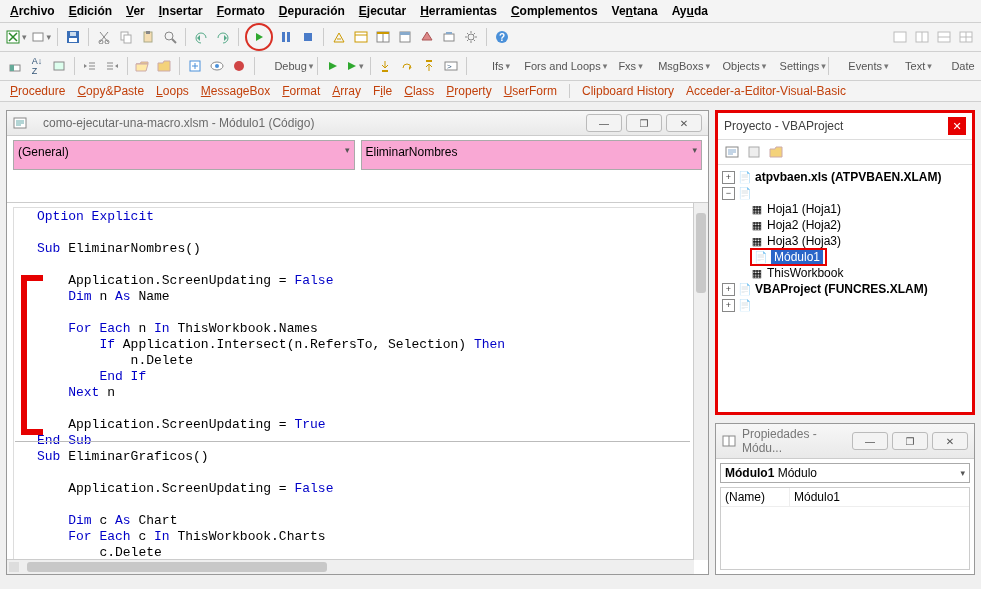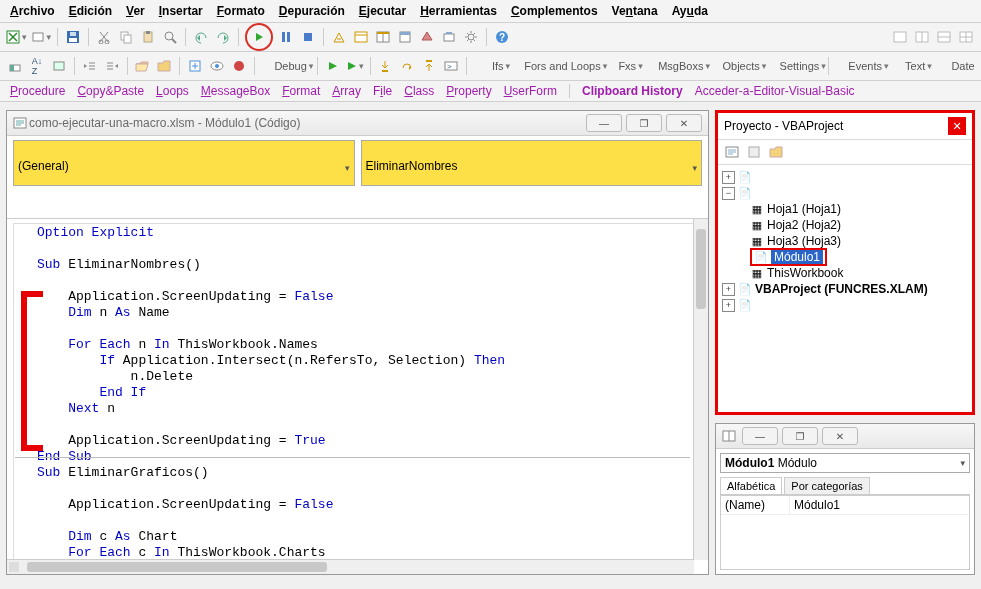--- a/index.html
+++ b/index.html
@@ -6,51 +6,51 @@
 .menubar { display:flex; gap:14px; padding:4px 10px; background:#f4f4f4; border-bottom:1px solid #d0d0d0;font-weight:bold; }
 .menubar span { cursor:default; }
 .menubar span u { text-decoration:underline; }
 .toolbar { display:flex; align-items:center; gap:4px; padding:2px 6px; background:#f4f4f4; border-bottom:1px solid #d0d0d0; height:24px; color:#555; flex-wrap:nowrap; overflow:hidden; }
 .toolbar .icon, .toolbar .txt { display:inline-flex; align-items:center; justify-content:center; min-width:18px; height:18px; font-size:11px; }
 .toolbar .sep { width:1px; height:18px; background:#ccc; margin:0 2px; }
 .toolbar .txt { padding:0 3px; white-space:nowrap;margin-left:16px; }
 .toolbar .dd::after { content:"▾"; font-size:9px; margin-left:2px; color:#777; }
 .run-circle { position:relative; width:24px; height:24px; border:2px solid #d93025; border-radius:50%; display:flex; align-items:center; justify-content:center; }
 .run-circle svg { display:block; }
-.link-row { display:flex; gap:12px; padding:3px 10px; background:#f4f4f4; border-bottom:1px solid #d0d0d0; color:#a21caf; font-size:12px; align-items:center; }
+.link-row { display:flex; gap:12px; padding:3px 10px; background:#f4f4f4; border-bottom:1px solid #d0d0d0; color:#c2410c; font-size:12px; align-items:center; }
 .link-row span { white-space:nowrap; }
 .link-row .sep { width:1px; height:14px; background:#ccc; }
-.clip-hdr { font-weight:bold;text-align:center; }
+.clip-hdr { font-weight:normal;text-align:center; }
 .main { display:flex; height:calc(589px - 110px); }
 .left { flex:1; display:flex; flex-direction:column; padding:8px 6px 6px 6px; gap:4px; min-width:0; }
 .right { width:260px; display:flex; flex-direction:column; gap:8px; padding:8px 6px 6px 0; }
 .code-win { border:1px solid #999; background:#fff; display:flex; flex-direction:column; flex:1; min-height:0; }
-.titlebar { display:flex; align-items:center; background:linear-gradient(#f7f7f7,#e9e9e9); border-bottom:1px solid #ccc; padding:3px 6px; gap:2px; }
+.titlebar { display:flex; align-items:center; background:linear-gradient(#f7f7f7,#e9e9e9); border-bottom:1px solid #ccc; padding:3px 6px; gap:16px; }
 .titlebar .ico { width:14px; height:14px; }
 .titlebar .ttl { color:#6a6a6a; flex:1; white-space:nowrap; overflow:hidden; text-overflow:ellipsis; }
 .winbtns { display:flex; gap:4px; }
 .winbtn { width:34px; height:16px; border:1px solid #bbb; border-radius:3px; background:#f3f3f3; display:flex; align-items:center; justify-content:center; font-size:10px; color:#555; }
 .combos { display:flex; gap:6px; padding:4px 6px; }
-.combo { flex:1; display:flex; align-items:flex-end; border:1px solid #aaa; background:#fde047; height:20px; padding:12px 4px; justify-content:space-between; }
+.combo { flex:1; display:flex; align-items:flex-start; border:1px solid #aaa; background:#f9a8d4; height:20px; padding:4px 4px; justify-content:space-between; }
 .combo .arr { font-size:9px; color:#555; }
 .code-area { flex:1; position:relative; overflow:hidden; border-top:1px solid #ccc;margin-top:28px; }
 .code-bg { position:absolute; inset:4px 14px 4px 6px; background:#fff; border:1px solid #ddd; }
 pre.code { position:absolute; inset:6px 16px 6px 30px; margin:0; font-family:Consolas,"Courier New",monospace; font-size:13px; line-height:16px; white-space:pre; background:transparent; }
 .kw { color:#0000c8; }
 .hr-line { position:absolute; left:8px; right:18px; top:calc(6px + 16px*14 + 8px); border-top:1px solid #bbb; }
 .red-bracket { position:absolute; left:14px; top:calc(6px + 16px*4 + 2px); width:22px; height:calc(16px*10); border-left:6px solid #e60000; border-top:6px solid #e60000; border-bottom:6px solid #e60000; box-sizing:border-box; }
 .scrollbar-v { position:absolute; right:0; top:0; bottom:14px; width:14px; background:#efefef; border-left:1px solid #ccc; }
 .scrollbar-v .thumb { position:absolute; left:2px; right:2px; top:10px; height:80px; background:#c8c8c8; border-radius:3px; }
 .scrollbar-h { position:absolute; left:0; right:14px; bottom:0; height:14px; background:#efefef; border-top:1px solid #ccc; }
 .scrollbar-h .thumb { position:absolute; top:2px; bottom:2px; left:20px; width:300px; background:#c8c8c8; border-radius:3px; }
 .scrollbar-h .sq { position:absolute; left:2px; top:2px; width:10px; height:10px; background:#ddd; }
 
 .proj-panel { border:3px solid #e60000; background:#fff; display:flex; flex-direction:column; flex:1; min-height:0; position:relative; }
 .proj-panel .pbar { display:flex; align-items:center; padding:4px 6px; border-bottom:1px solid #ddd; gap:6px; }
-.proj-panel .pbar .pttl { color:#000000; flex:1; }
+.proj-panel .pbar .pttl { color:#404040; flex:1; }
 .proj-panel .xbtn { width:18px; height:18px; background:#e60000; color:#fff; display:flex; align-items:center; justify-content:center; font-size:11px; }
 .proj-panel .picons { display:flex; gap:6px; padding:4px 6px; border-bottom:1px solid #ddd; }
 .proj-panel .picons span { width:16px; height:16px; display:inline-flex; align-items:center; justify-content:center; font-size:12px; }
 .tree { flex:1; padding:4px 4px; overflow:hidden; font-size:12px; }
 .tree .row { display:flex; align-items:center; gap:3px; white-space:nowrap; height:16px; }
 .tree .exp { width:11px; height:11px; border:1px solid #888; display:inline-flex; align-items:center; justify-content:center; font-size:9px; line-height:9px; background:#fff; color:#444;}
 .tree .ind2 { margin-left:28px; }
 .tree .ico { width:14px; height:14px; display:inline-flex; align-items:center; justify-content:center; font-size:11px; }
 .tree .vbaproj { font-weight:bold; }
 .tree .sel-frame { border:2px solid #e60000; padding:0 2px; display:inline-flex; align-items:center; gap:3px; }
@@ -451,20 +451,21 @@
         <span>
             <svg width="14" height="14">
               <path d="M1 4 h5 l1 -2 h6 v10 H1 z" fill="#f4d27a" stroke="#caa"></path>
             </svg>
           </span>
       </div>
       <div class="tree">
         <div class="row">
             <span class="exp">+</span>
             <span class="ico">📄</span>
+            <span class="vbaproj">atpvbaen.xls (ATPVBAEN.XLAM)</span>
           </div>
         <div class="row">
             <span class="exp">−</span>
             <span class="ico">📄</span>
           </div>
         <div class="row ind2">
             <span class="ico">▦</span>
             <span>Hoja1 (Hoja1)</span>
           </div>
         <div class="row ind2">
@@ -498,34 +499,31 @@
     </div>
 
     <div class="prop-panel">
       <div class="pbar">
         <span class="ico">
             <svg width="14" height="14">
               <rect x="1" y="2" width="12" height="10" fill="#fff" stroke="#888"></rect>
               <line x1="7" y1="2" x2="7" y2="12" stroke="#888"></line>
             </svg>
           </span>
+        <span style="color:#777;flex:1">Propiedades - Módu...</span>
         <div class="winbtns">
           <span class="winbtn">—</span>
           <span class="winbtn">❐</span>
           <span class="winbtn">✕</span>
         </div>
       </div>
       <div class="combo2">
           <span><b>Módulo1</b><span> Módulo</span></span>
           <span class="arr">▾</span>
         </div>
-      <div class="prop-tabs">
-        <span class="active">Alfabética</span>
-        <span>Por categorías</span>
-      </div>
       <div class="prop-grid">
         <div class="prow">
             <span>(Name)</span>
             <span>Módulo1</span>
           </div>
       </div>
     </div>
   </div>
 </div>
 

